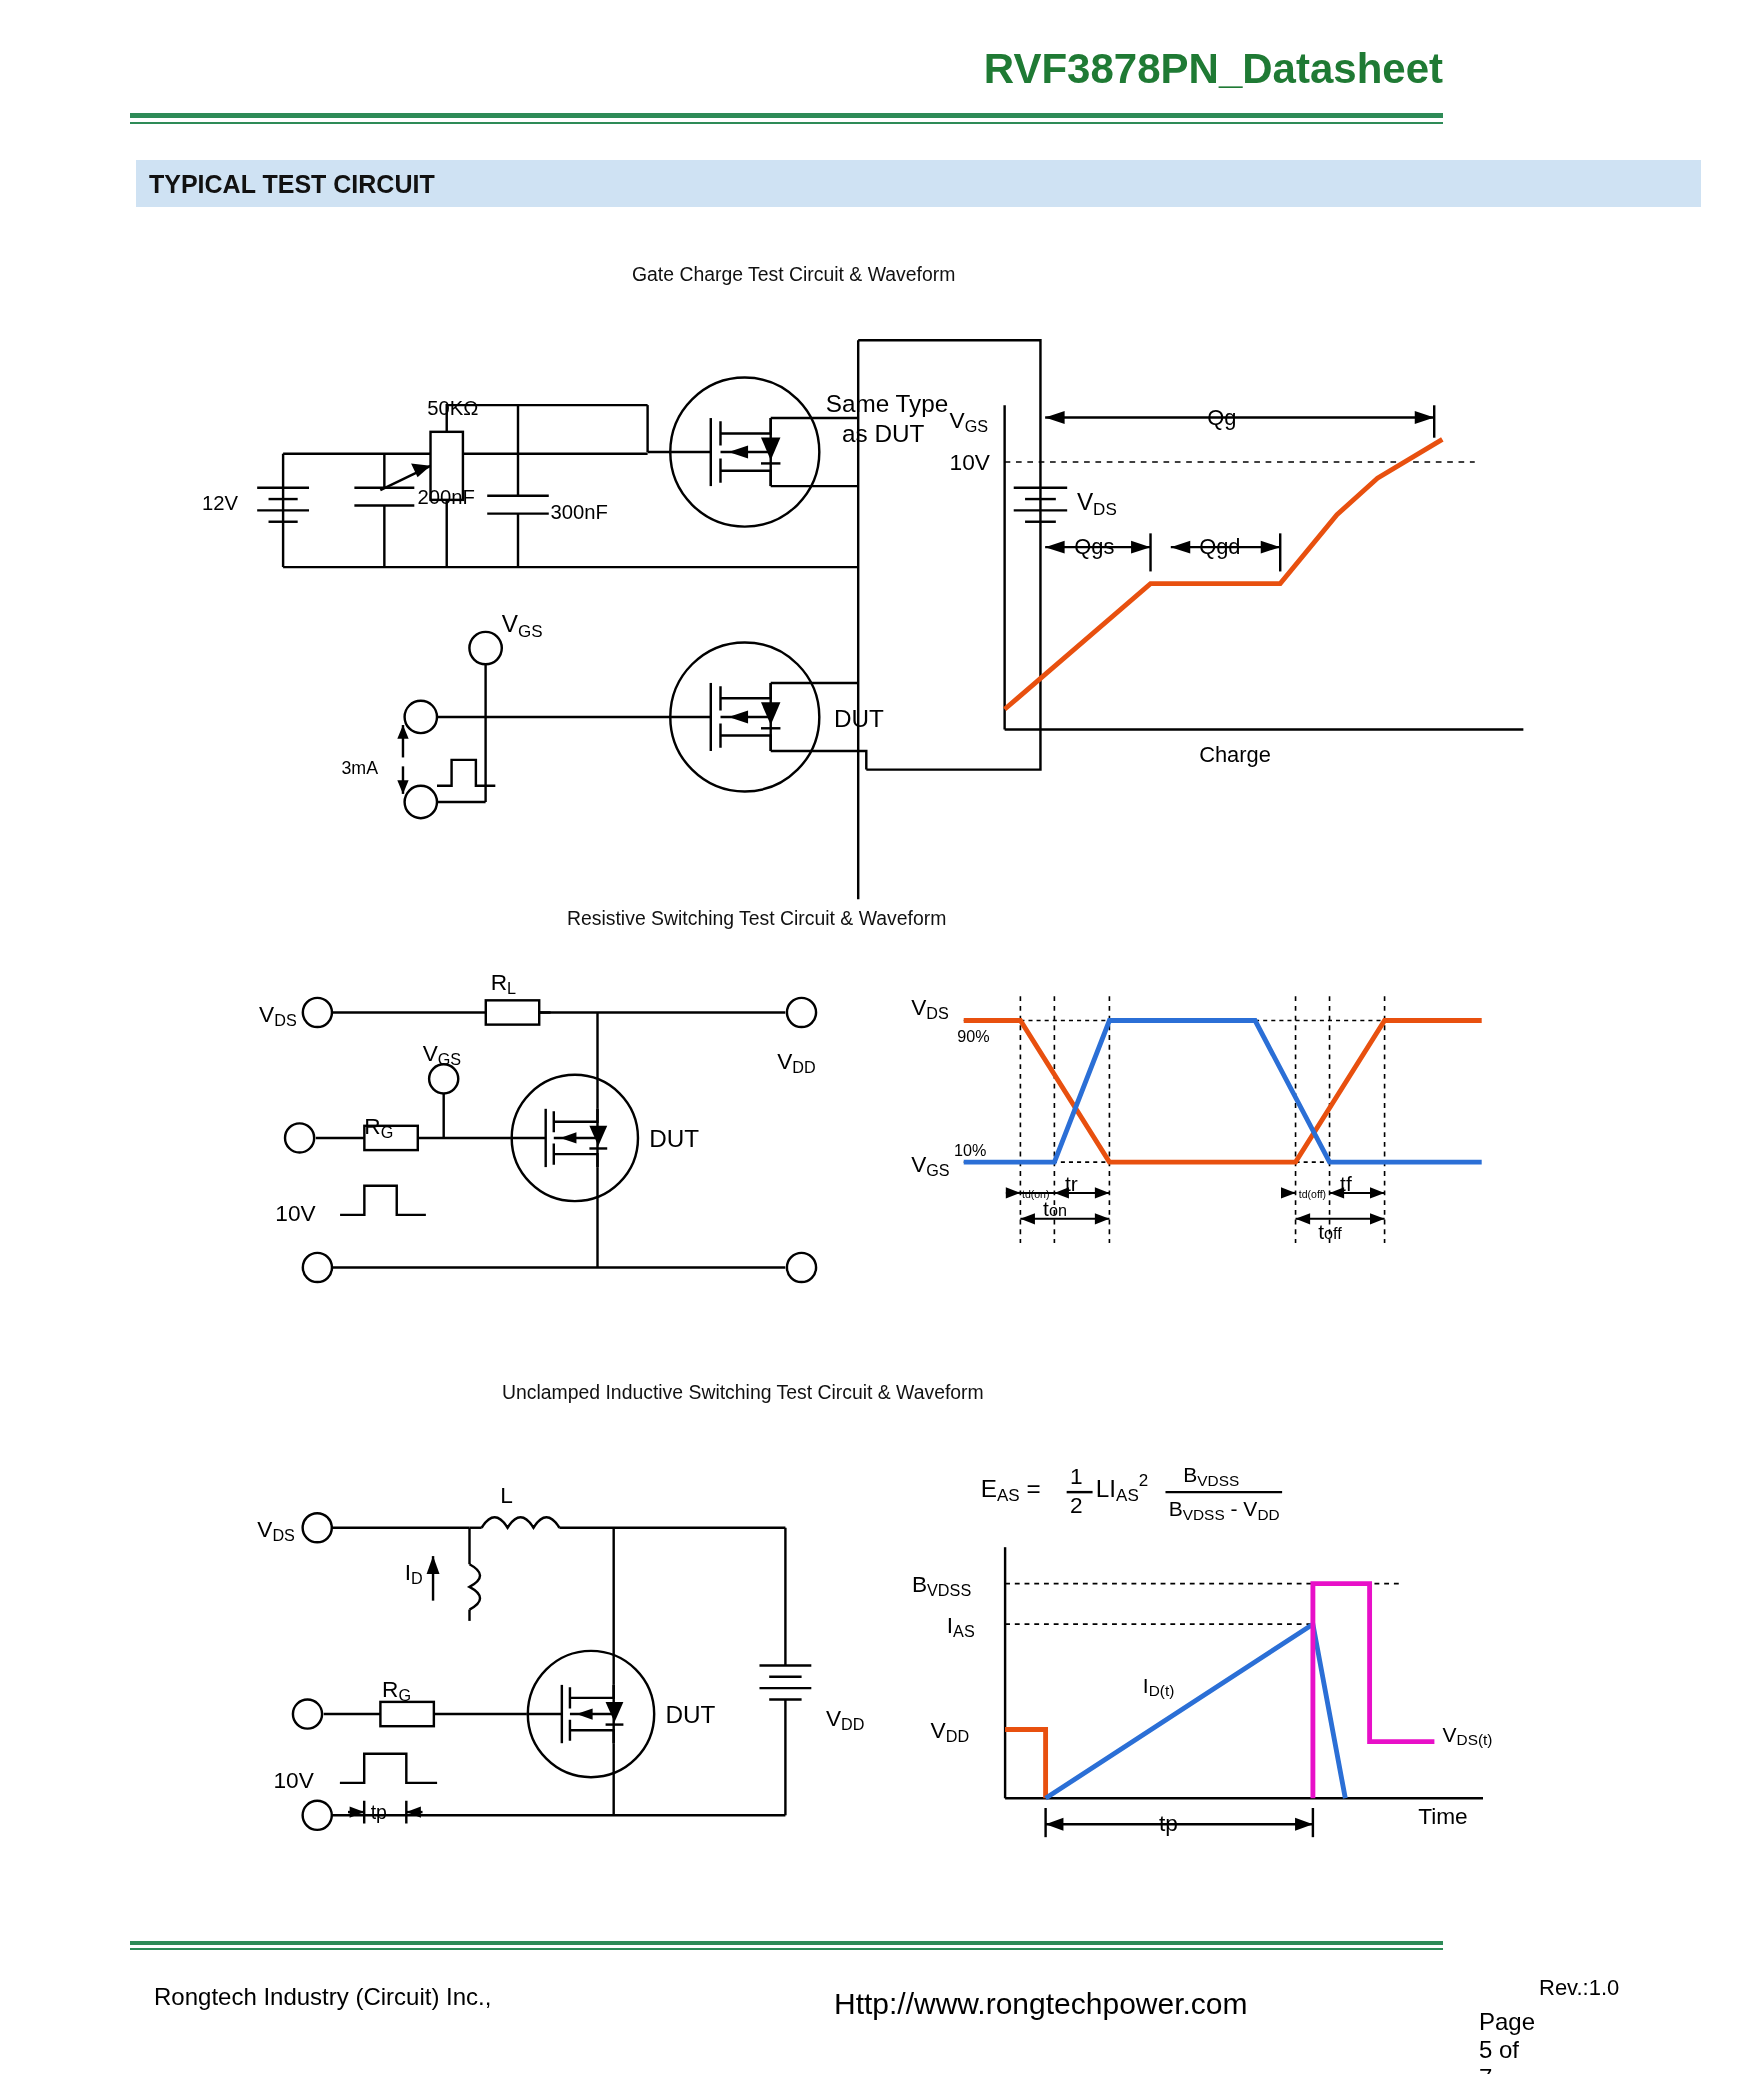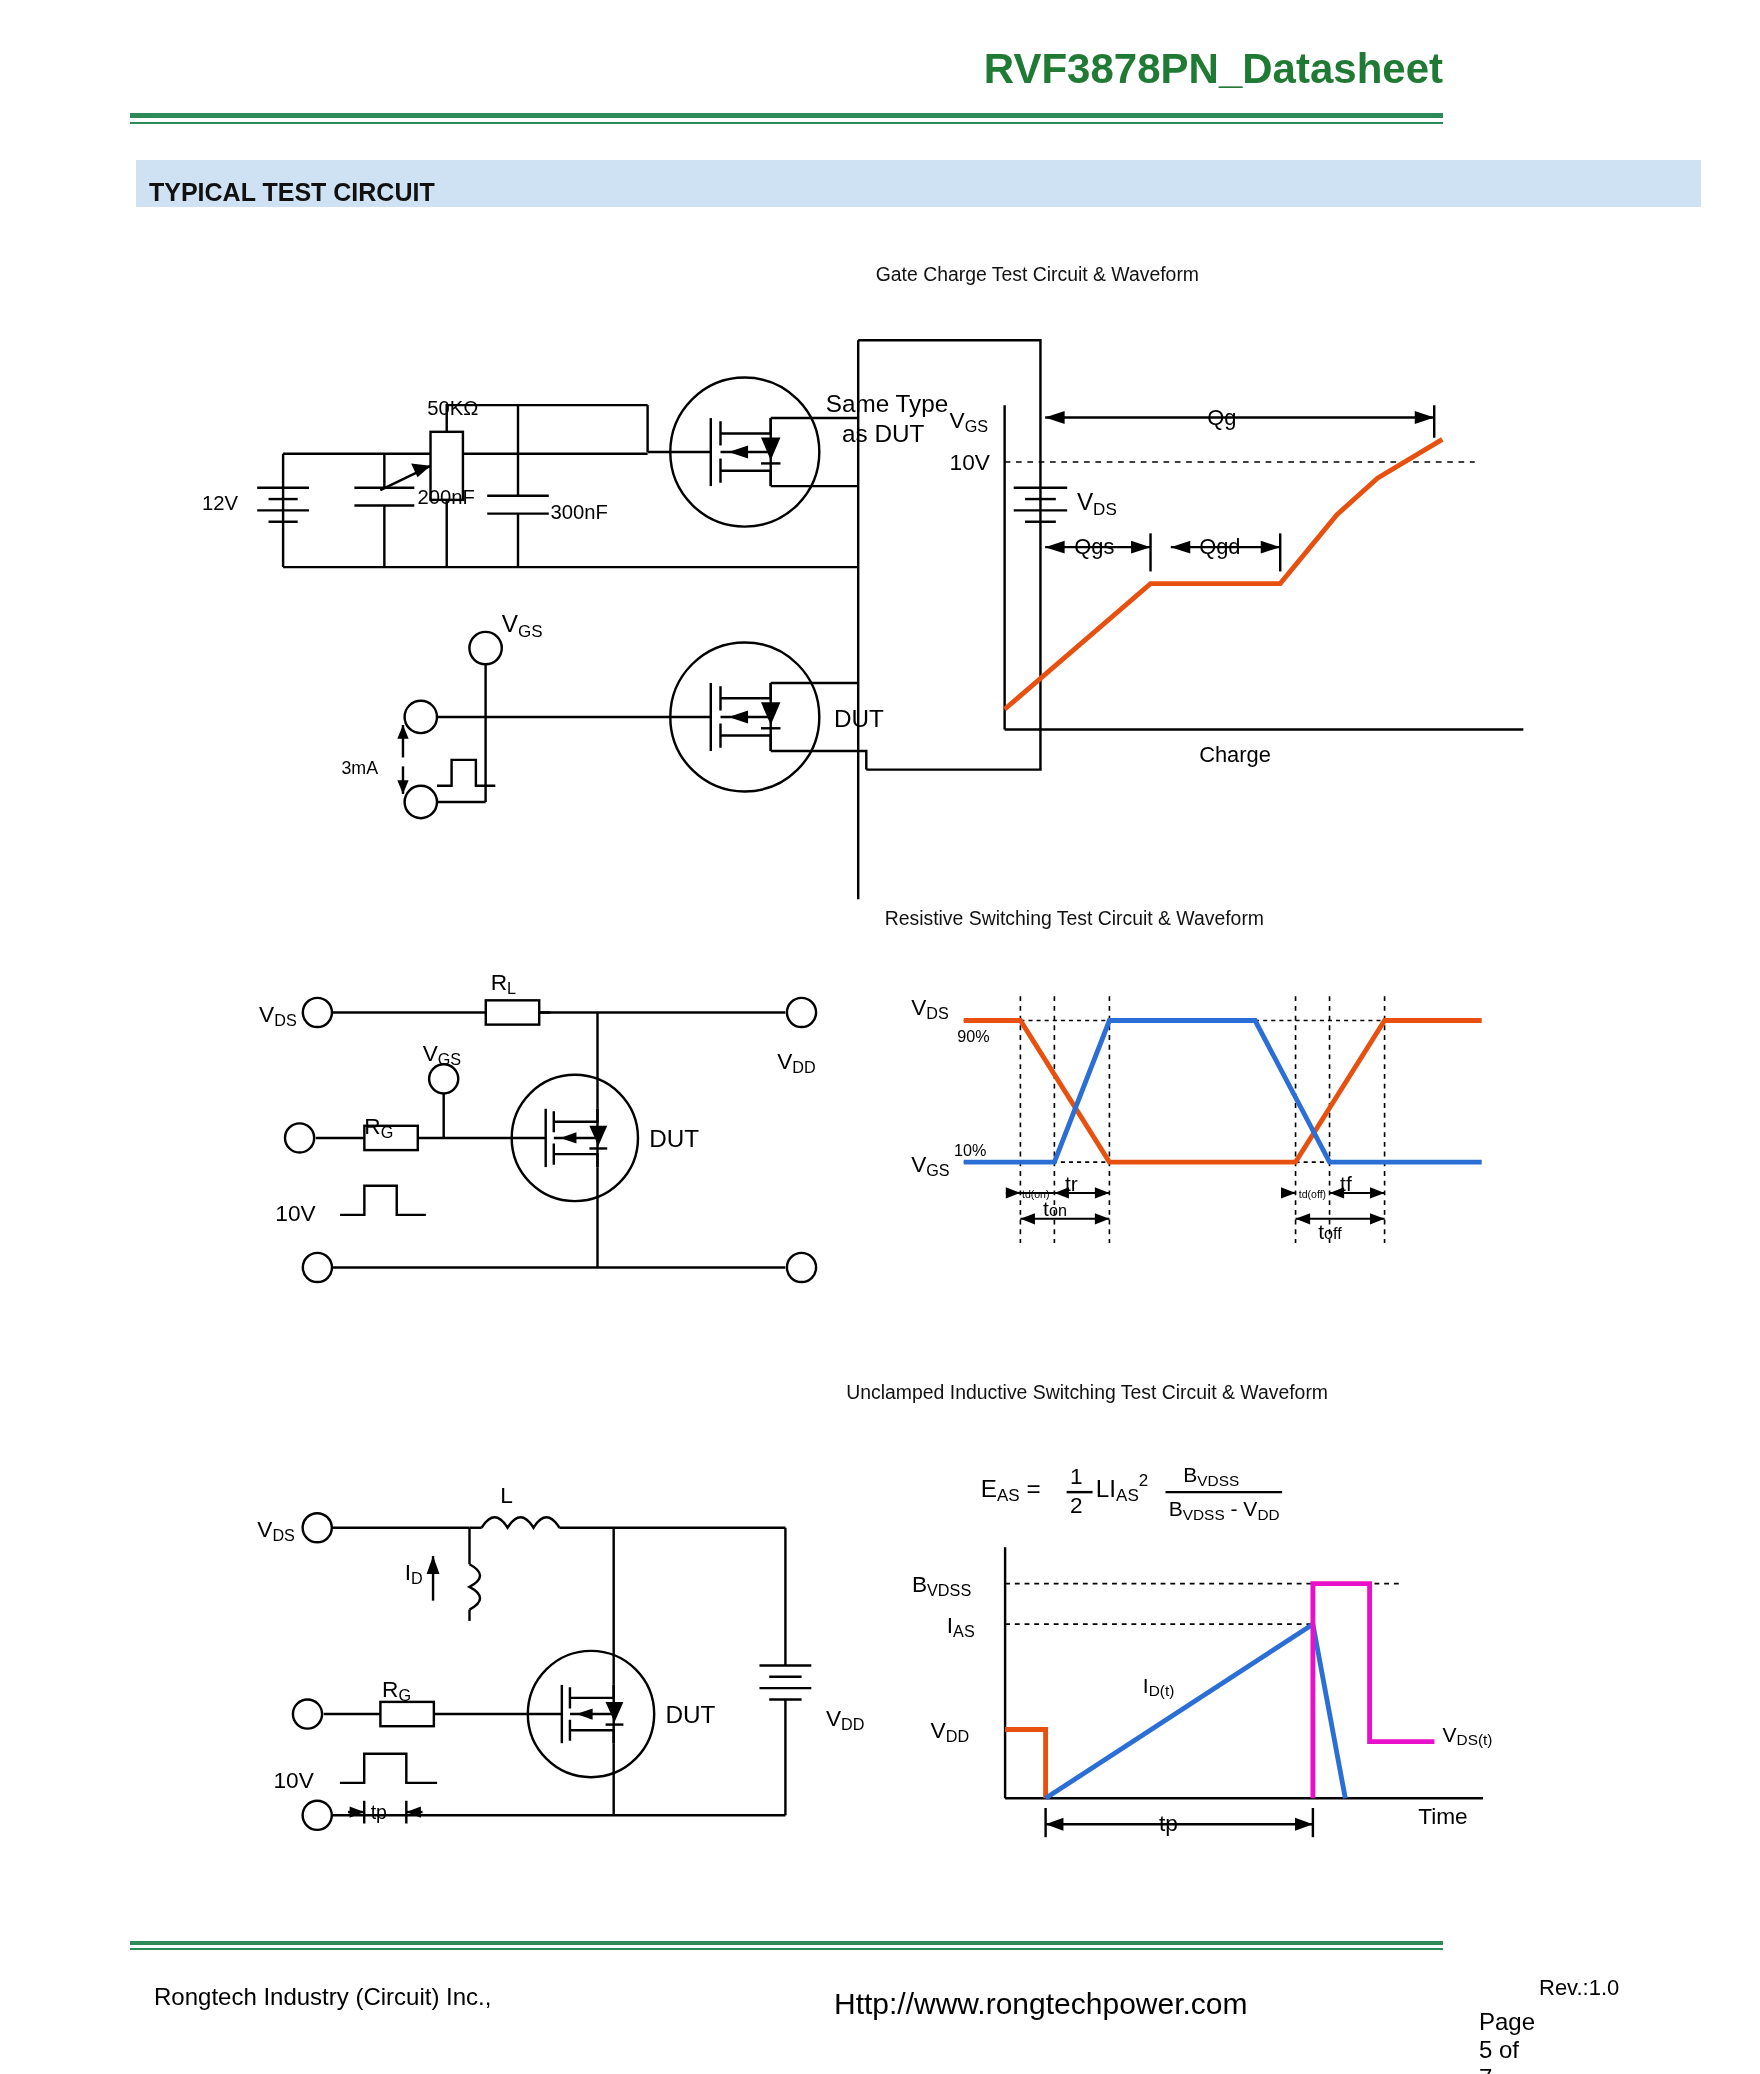--- a/index.html
+++ b/index.html
@@ -5,23 +5,23 @@
   html,body{margin:0;padding:0;background:#ffffff;}
   body{width:1760px;height:2074px;font-family:"Liberation Sans",sans-serif;color:#000;position:relative;}
   .page{position:relative;width:1492px;height:2074px;box-sizing:border-box;}
 
   
   .hdr-title{position:absolute;right:49px;top:45px;font-size:42px;font-weight:bold;color:#1f7a34;letter-spacing:0px;}
   .hdr-rule{position:absolute;left:130px;right:49px;top:113px;height:4.9px;background:#2e8b57;}
   .hdr-rule2{position:absolute;left:130px;right:49px;top:122px;height:1.6px;background:#2e8b57;}
 
   .section-band{position:absolute;left:136px;top:160px;width:1565px;height:47px;background:#cfe2f3;}
-  .section-band span{position:absolute;left:13px;top:9.7px;font-size:25px;font-weight:bold;color:#111;margin-top:8px;}
-
-  .cap{position:absolute;font-size:19.4px;color:#111;text-align:right;}
+  .section-band span{position:absolute;left:13px;top:9.7px;font-size:25px;font-weight:bold;color:#111;}
+
+  .cap{position:absolute;font-size:19.4px;color:#111;text-align:left;}
 
   .block{position:absolute;}
   svg{display:block;overflow:visible;}
 
   
   .ftr-rule{position:absolute;left:130px;right:49px;top:1941px;height:4px;background:#2e8b57;}
   .ftr-rule2{position:absolute;left:130px;right:49px;top:1948px;height:1.6px;background:#2e8b57;}
   .ftr-left{position:absolute;left:154px;top:1983px;font-size:24px;}
   .ftr-mid{position:absolute;left:834px;top:1987px;font-size:30px;}
   .ftr-r1{position:absolute;left:1495px;top:1975px;font-size:22px;margin-left:44px;}

